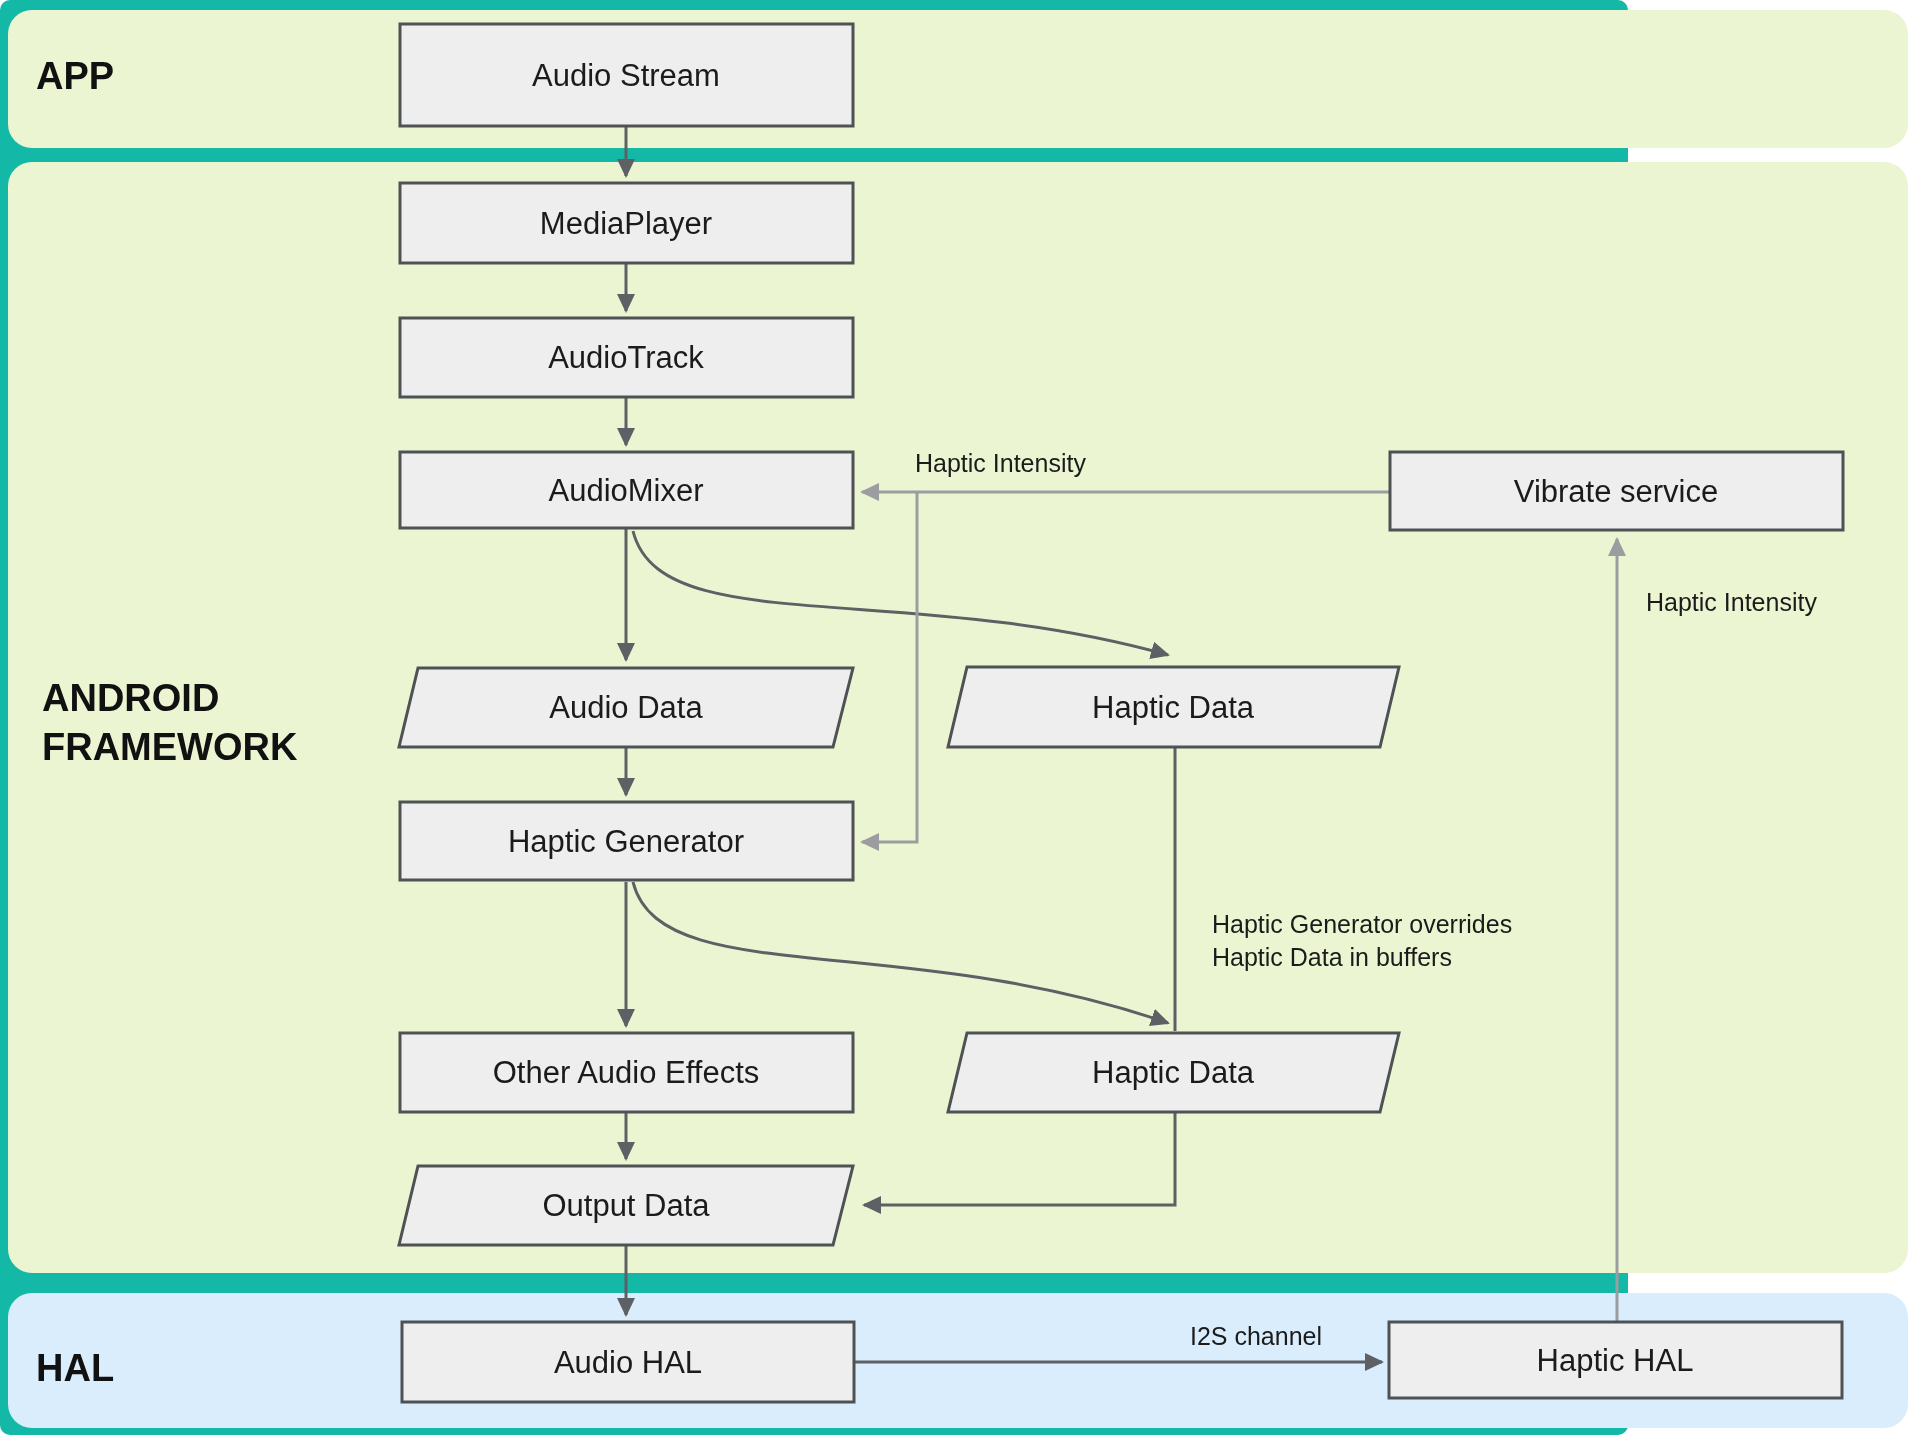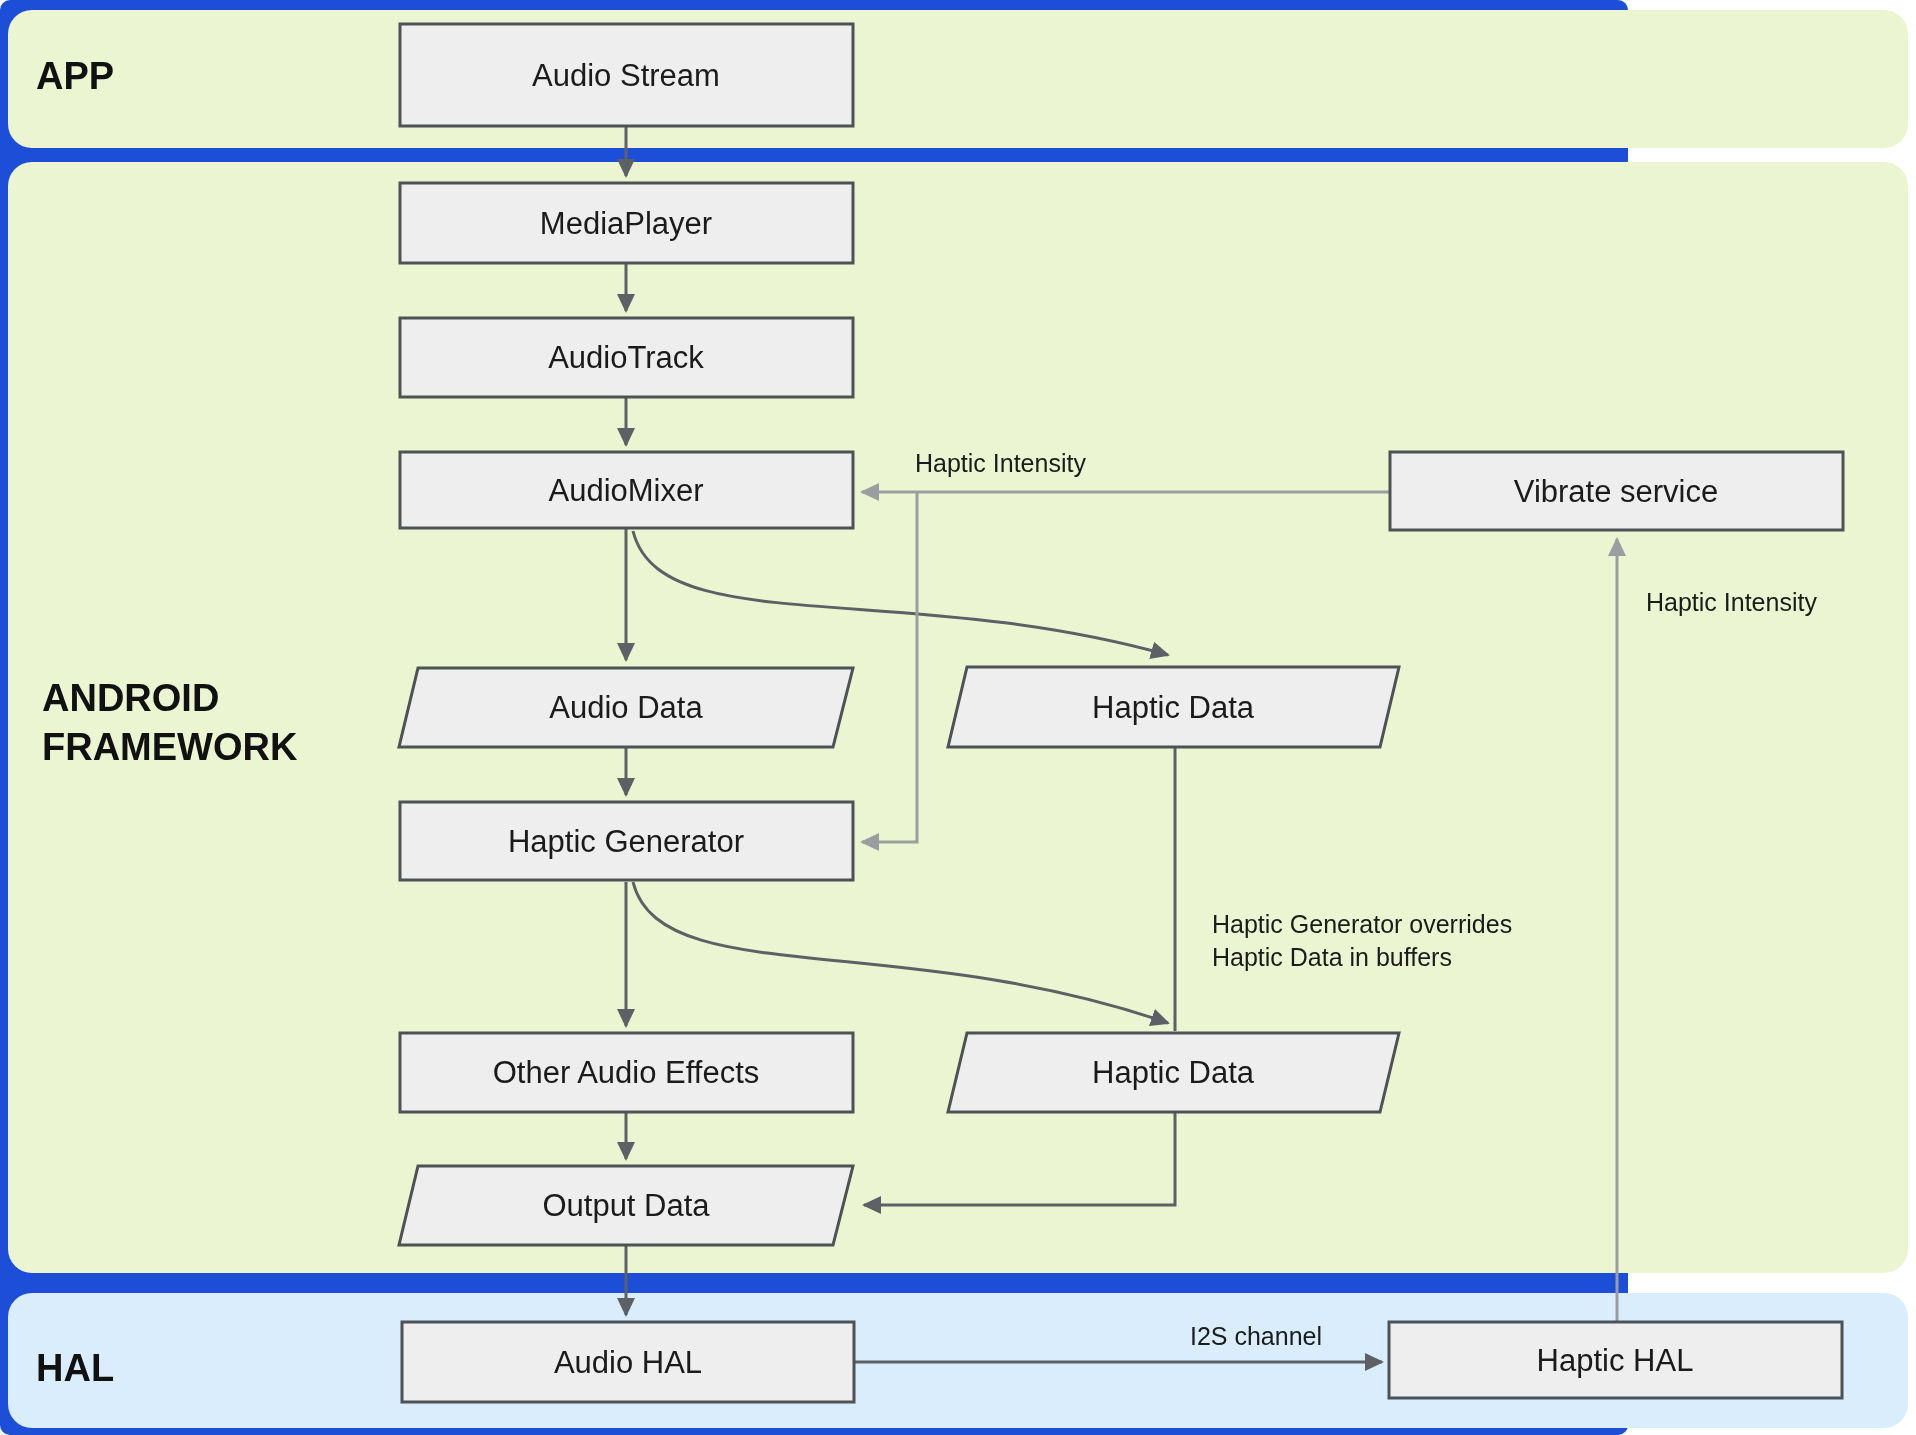--- a/index.html
+++ b/index.html
@@ -1,16 +1,16 @@
 <!DOCTYPE html>
 <html><head>
 <meta charset="utf-8">
 <style>
   html,body{margin:0;padding:0;background:#ffffff;}
-  .stage{width:1628px;height:1435px;position:relative;background:#1d4ed8;font-family:"Liberation Sans",sans-serif;border-radius:10px;}
+  .stage{width:1628px;height:1435px;position:relative;background:#14b8a6;font-family:"Liberation Sans",sans-serif;border-radius:10px;}
   svg{display:block;}
   text{font-family:"Liberation Sans",sans-serif;fill:#1b1b1b;}
   .band-label{font-size:38px;font-weight:bold;fill:#111111;}
   .node-label{font-size:31px;text-anchor:middle;fill:#1b1b1b;}
   .edge-label{font-size:25px;fill:#1b1b1b;}
   .node{stroke:#4f5255;stroke-width:3;}
   .edge{fill:none;stroke:#5d6064;stroke-width:3;}
   .edge-gray{fill:none;stroke:#9b9da1;stroke-width:3;}
 </style>
 </head>

